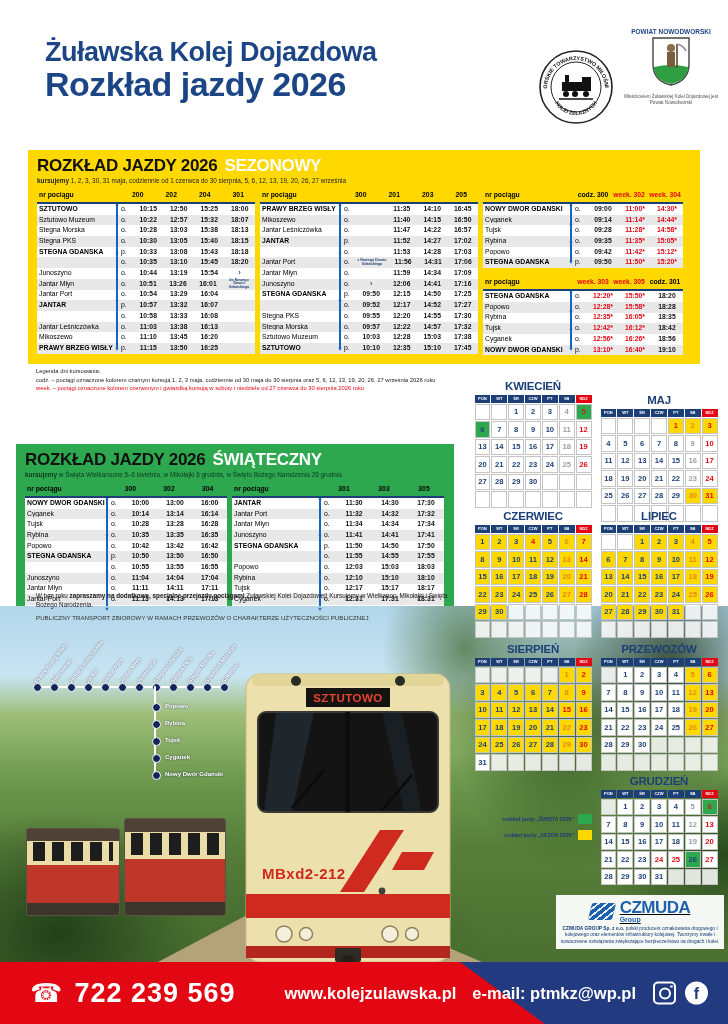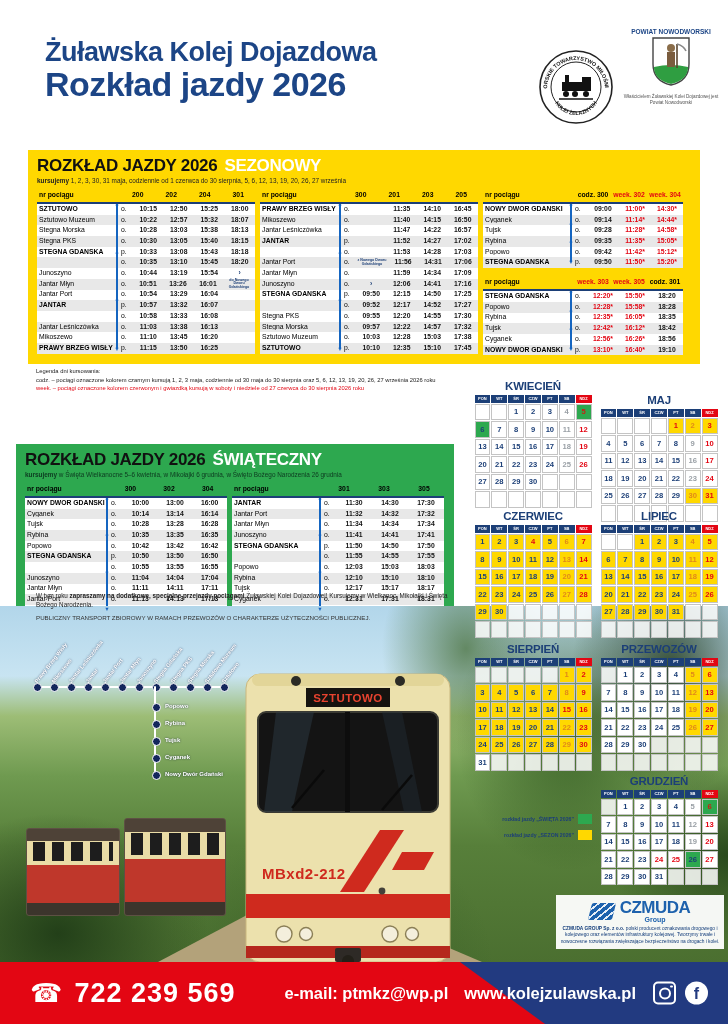--- a/index.html
+++ b/index.html
@@ -103,21 +103,21 @@
   .rt-line{position:absolute;background:#fff;border-radius:2px;}
   .rt-dot{position:absolute;width:7px;height:7px;border-radius:50%;background:#13265c;border:1.5px solid #fff;box-sizing:content-box;}
   .rt-lab{position:absolute;font-size:5.5px;font-weight:bold;color:#fff;white-space:nowrap;
     text-shadow:0 0 2px rgba(10,20,60,.8);transform-origin:0 100%;transform:rotate(-52deg);}
   .rt-blab{position:absolute;font-size:6px;font-weight:bold;color:#fff;white-space:nowrap;text-shadow:0 0 2px rgba(10,20,60,.8);}
   
   .czmuda{position:absolute;left:556px;top:895px;width:168px;background:rgba(255,255,255,.95);padding:4px 3px;z-index:6;box-sizing:border-box;}
   .cz-row{display:flex;align-items:center;justify-content:center;gap:6px;}
   .cz-icon{width:24px;height:17px;background:#1e62ad;transform:skewX(-14deg);border-radius:2px;position:relative;overflow:hidden;}
   .cz-icon div{position:absolute;inset:0;background:repeating-linear-gradient(135deg,rgba(0,0,0,0) 0 4px,#fff 4px 6px);opacity:.9;}
-  .cz-namewrap{text-align:center;}
+  .cz-namewrap{text-align:left;text-decoration:underline;}
   .cz-name{font-size:17px;font-weight:bold;color:#1e62ad;letter-spacing:-0.5px;line-height:1;}
   .cz-group{font-size:7px;font-weight:bold;color:#1e62ad;line-height:1;}
   .cz-desc{font-size:4.8px;color:#123c7a;text-align:center;line-height:1.35;margin-top:3px;}
   .cz-desc b{font-weight:bold;}
   
   .footer{position:absolute;left:0;top:962px;width:728px;height:62px;background:#223a80;z-index:7;}
   .f-red{position:absolute;left:0;top:0;bottom:0;width:560px;background:#e30613;
     clip-path:polygon(0 0,460px 0,545px 100%,0 100%);}
   .f-phone{position:absolute;left:30px;top:50%;transform:translateY(-50%);display:flex;align-items:center;color:#fff;z-index:2;}
   .f-phone .ic{font-size:26px;margin-right:12px;}
@@ -1315,22 +1315,22 @@
     </div>
   </div>
 
   <div class="footer">
     <div class="f-red"></div>
     <div class="f-phone">
       <span class="ic">☎</span>
       <span class="no">722 239 569</span>
     </div>
     <div class="f-right">
+      <span>www.kolejzulawska.pl</span>
       <span>e-mail: ptmkz@wp.pl</span>
-      <span>www.kolejzulawska.pl</span>
     </div>
     <div class="f-icons">
       <div class="ig">
         <div class="ig-c"></div>
         <div class="ig-dot"></div>
       </div>
       <div class="fb">f</div>
     </div>
   </div>
 

